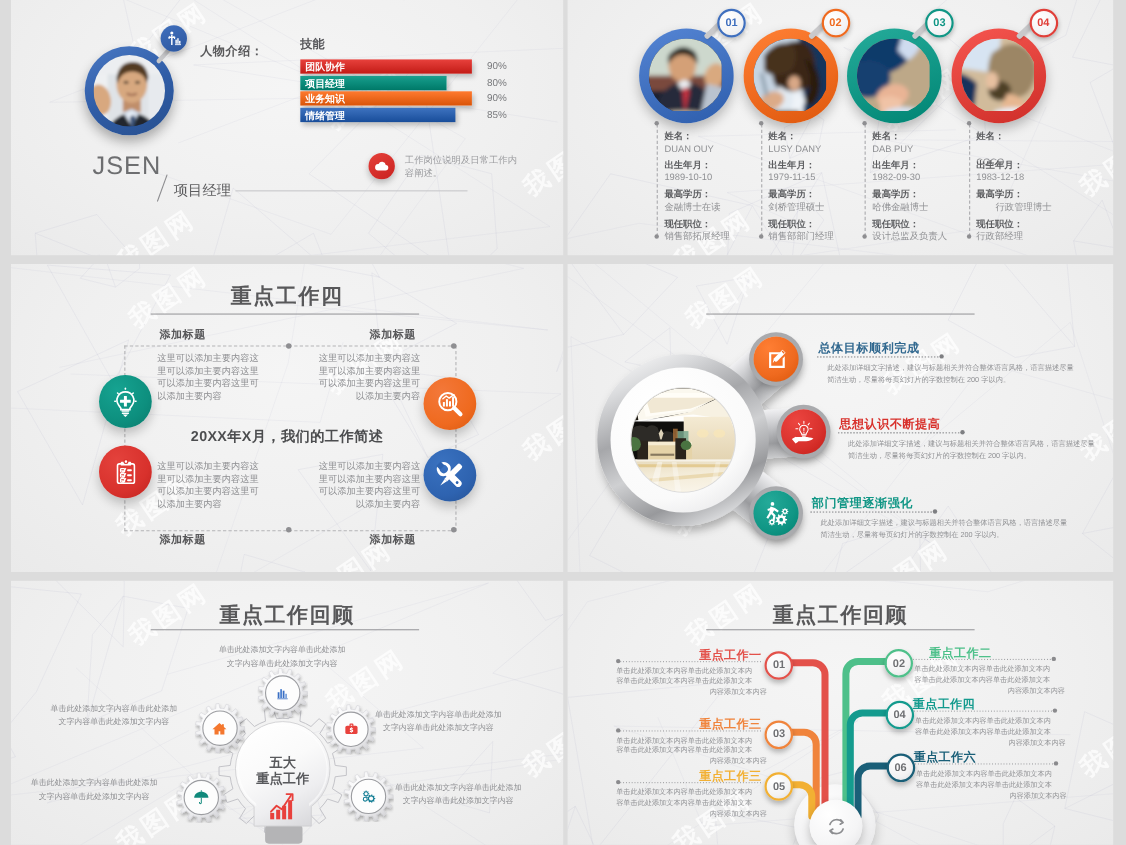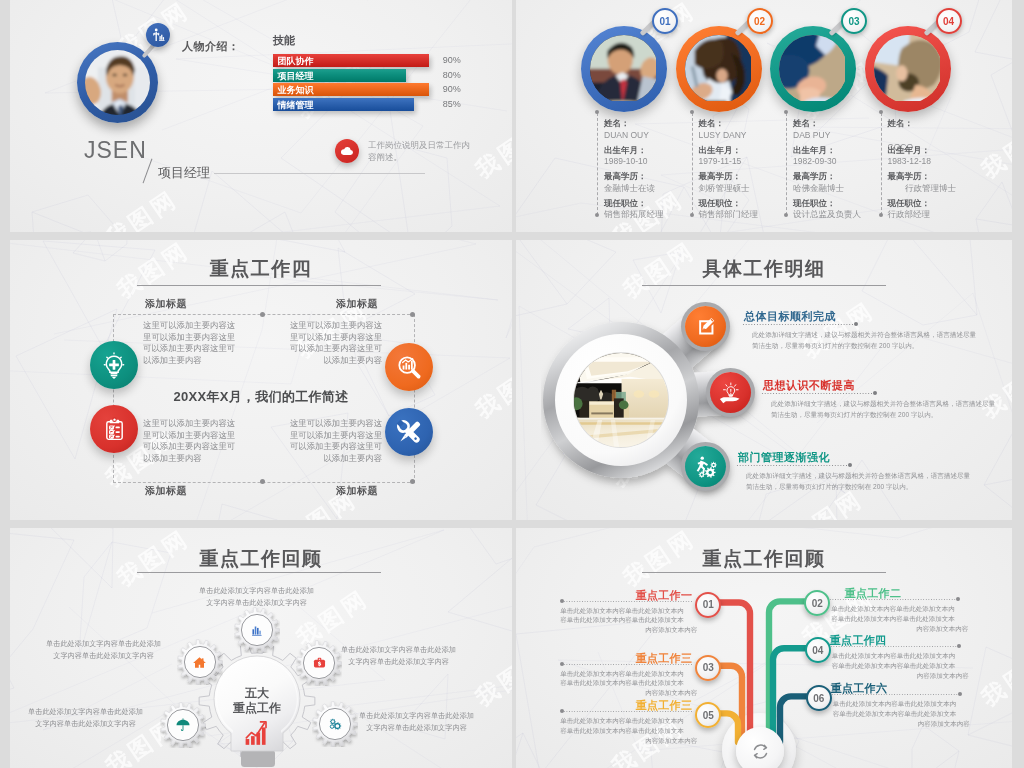--- a/index.html
+++ b/index.html
@@ -473,21 +473,20 @@
         </g>
       </svg>
     <div class="wm">
         <b style="left: 250px; top: 30px;">我图网</b>
         <b style="left: 135px; top: 180px;">我图网</b>
         <b style="left: 365px; top: 180px;">我图网</b>
         <b style="left: 250px; top: 330px;">我图网</b>
         <b style="left: 480px; top: 330px;">我图网</b>
       </div>
 
-    <div class="sect-title" style="left:0;top:16px;width:496px;font-size:19px;letter-spacing:1.5px">具体工作明细</div>
     <div class="sect-rule" style="left:126px;top:45px;width:244px"></div>
 
     <svg style="position:absolute;left:25px;top:50px;width:235px;height:230px" viewBox="0 0 235 230">
       <defs>
         <linearGradient id="mg1" x1="0.12" y1="0" x2="0.6" y2="1">
           <stop offset="0" stop-color="#fdfdfd"></stop>
             <stop offset="0.18" stop-color="#dbdcde"></stop>
           <stop offset="0.42" stop-color="#a6a7aa"></stop>
             <stop offset="0.62" stop-color="#cfd0d2"></stop>
           <stop offset="0.84" stop-color="#98999c"></stop>

